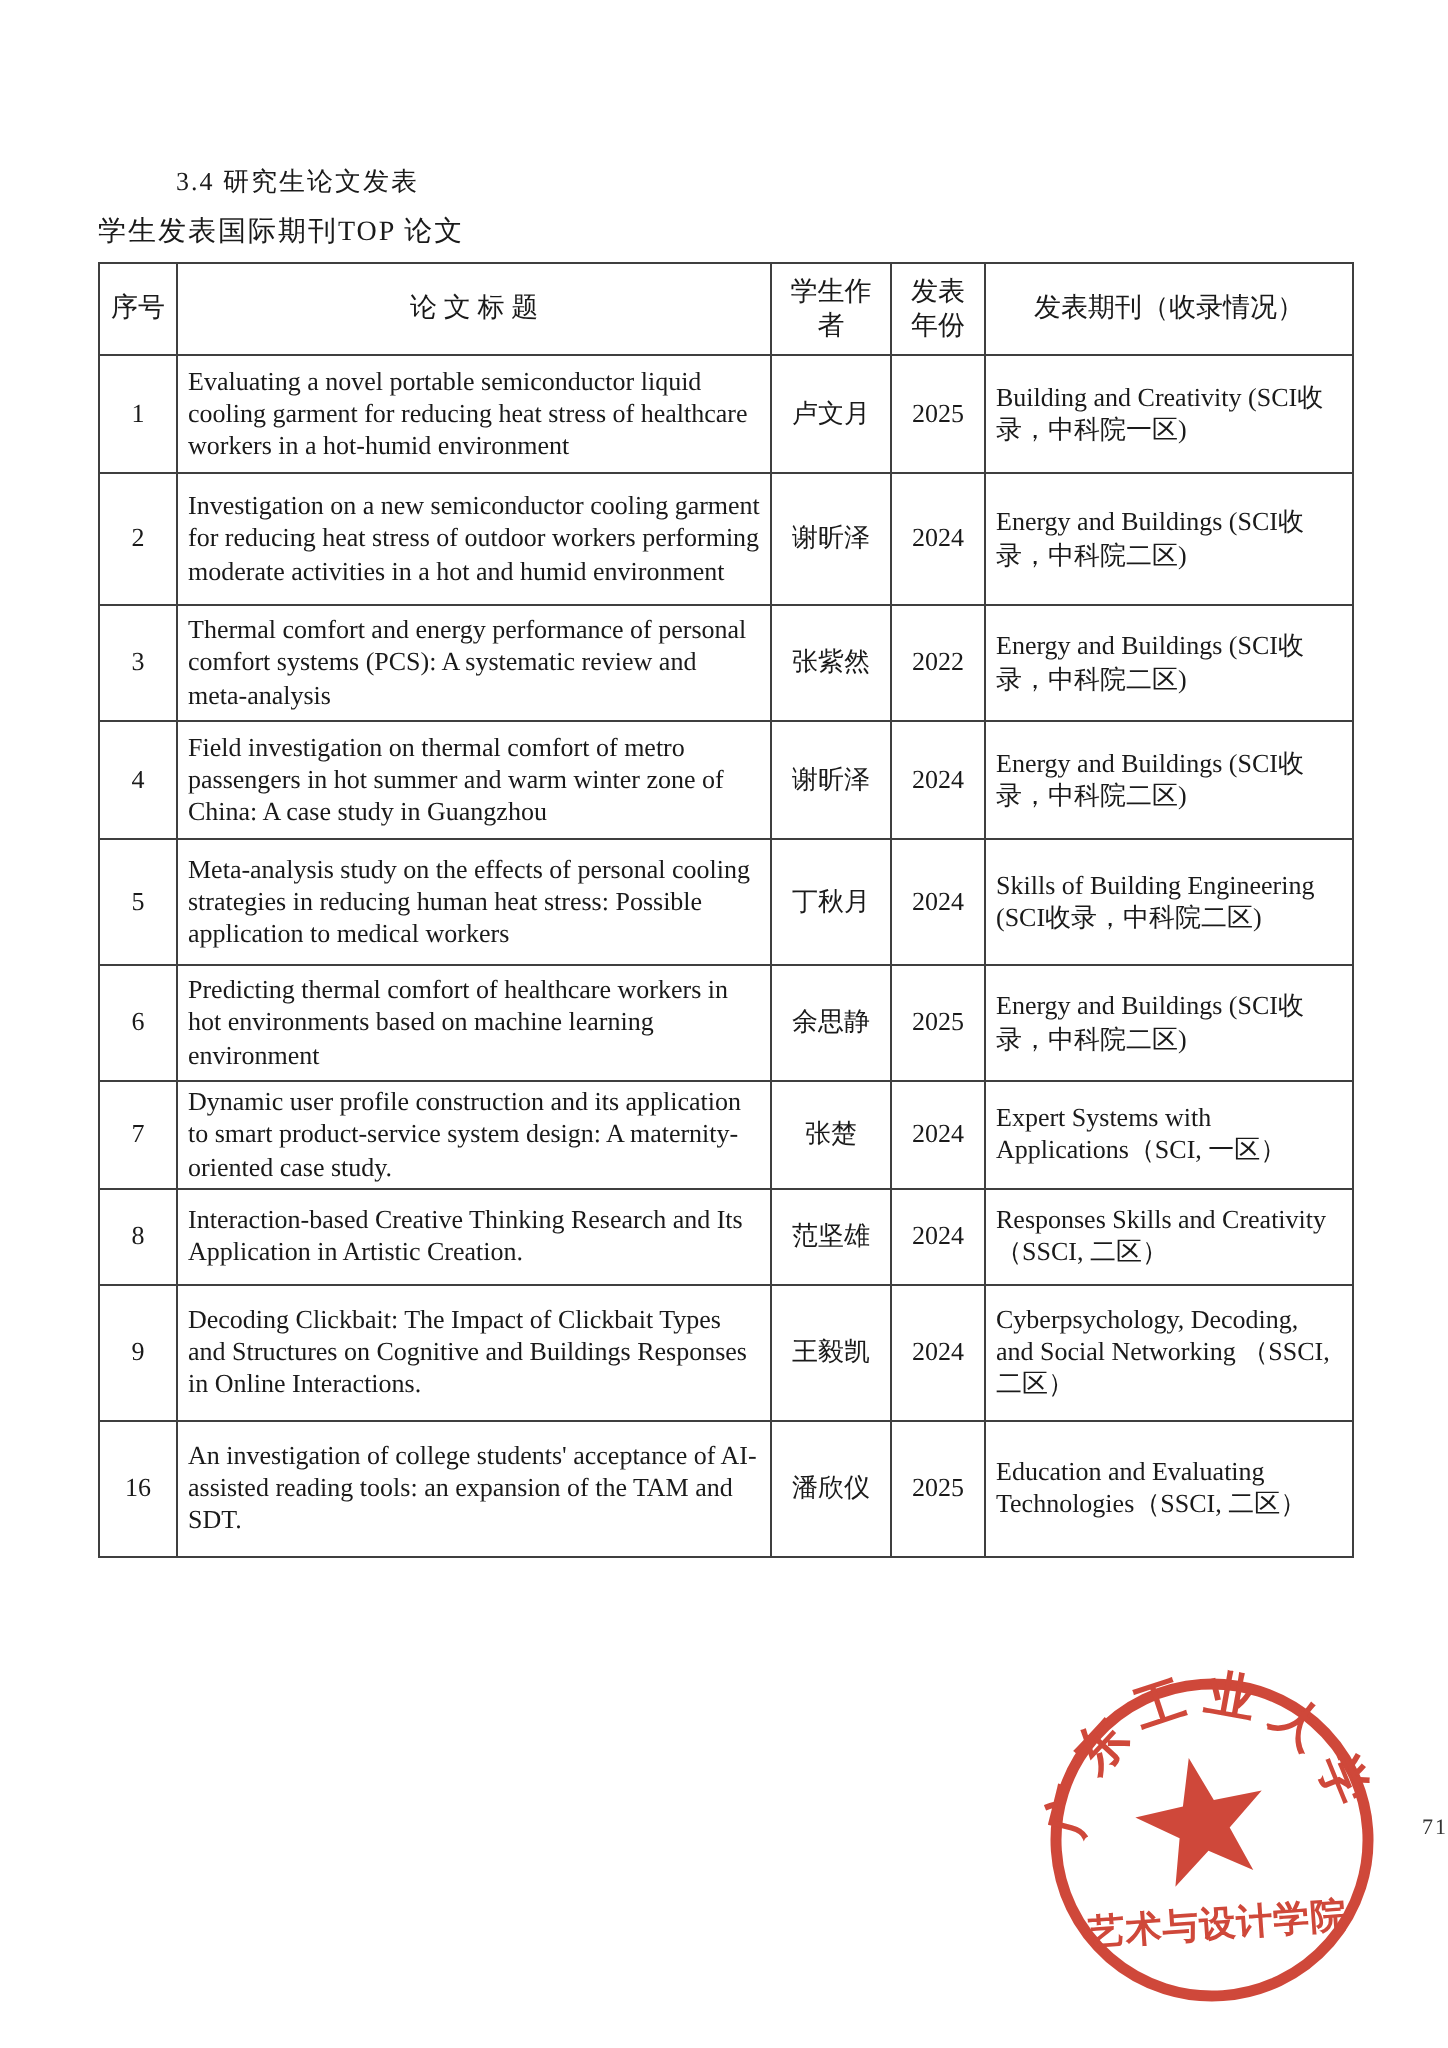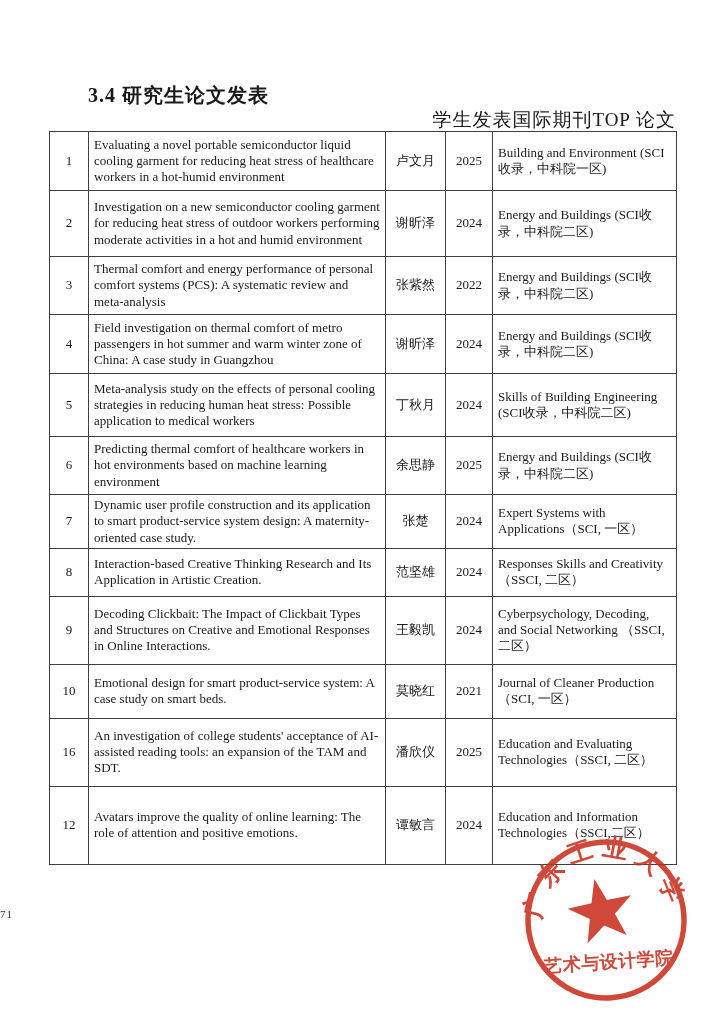--- a/index.html
+++ b/index.html
@@ -2,43 +2,43 @@
 <html><head>
 <meta charset="utf-8">
 <style>
   html,body{margin:0;padding:0;}
   body{
     width:724px;height:1024px;background:#ffffff;position:relative;
     font-family:"Liberation Serif", serif;color:#1a1a1a;overflow:hidden;
   }
   .section-heading{
     position:absolute;left:88px;top:82px;
-    font-size:20px;font-weight:bold;letter-spacing:1px;
+    font-size:13px;font-weight:normal;letter-spacing:1px;
   }
   .table-title{
     position:absolute;left:49px;top:107px;width:627px;
-    text-align:right;font-size:19px;letter-spacing:1px;
+    text-align:left;font-size:14px;letter-spacing:1px;
   }
   table.pub-table{
     position:absolute;left:49px;top:131px;width:627px;
     border-collapse:collapse;table-layout:fixed;
   }
   .pub-table td,.pub-table th{
     border:1px solid #3f3f3f;
     font-size:13px;line-height:1.25;
     vertical-align:middle;
     padding:2px 5px;
     font-weight:normal;
     overflow:hidden;
   }
   .pub-table th{text-align:center;font-size:13.5px;padding:2px 3px;}
   td.c-no, td.c-author, td.c-year{text-align:center;padding:2px 2px;}
   td.c-title, td.c-journal{text-align:left;}
   .page-number{
-    position:absolute;left:0;top:908px;width:724px;text-align:left;
+    position:absolute;left:0;top:908px;width:724px;text-align:right;
     font-size:11px;color:#333;letter-spacing:1px;
   }
   .stamp{
     position:absolute;left:506px;top:820px;width:200px;height:200px;
     transform:rotate(-4deg);
     opacity:0.88;
     pointer-events:none;
   }
 </style>
 </head>
@@ -49,26 +49,33 @@
 
 <table class="pub-table">
   <colgroup>
     <col style="width:39px">
       <col style="width:297px">
       <col style="width:60px">
       <col style="width:47px">
       <col style="width:184px">
   </colgroup>
   <tbody>
+      <tr style="height:46px">
+    <th>序号</th>
+    <th>论 文 标 题</th>
+    <th>学生作者</th>
+    <th>发表年份</th>
+    <th>发表期刊（收录情况）</th>
+  </tr>
   <tr style="height:59px">
     <td class="c-no">1</td>
     <td class="c-title">Evaluating a novel portable semiconductor liquid cooling garment for reducing heat stress of healthcare workers in a hot-humid environment</td>
     <td class="c-author">卢文月</td>
     <td class="c-year">2025</td>
-    <td class="c-journal">Building and Environment (SCI收录，中科院一区)</td>
+    <td class="c-journal">Building and Creativity (SCI收录，中科院一区)</td>
   </tr>
   <tr style="height:66px">
     <td class="c-no">2</td>
     <td class="c-title">Investigation on a new semiconductor cooling garment for reducing heat stress of outdoor workers performing moderate activities in a hot and humid environment</td>
     <td class="c-author">谢昕泽</td>
     <td class="c-year">2024</td>
     <td class="c-journal">Energy and Buildings (SCI收录，中科院二区)</td>
   </tr>
   <tr style="height:58px">
     <td class="c-no">3</td>
@@ -107,45 +114,31 @@
   </tr>
   <tr style="height:48px">
     <td class="c-no">8</td>
     <td class="c-title">Interaction-based Creative Thinking Research and Its Application in Artistic Creation.</td>
     <td class="c-author">范坚雄</td>
     <td class="c-year">2024</td>
     <td class="c-journal">Responses Skills and Creativity（SSCI, 二区）</td>
   </tr>
   <tr style="height:68px">
     <td class="c-no">9</td>
-    <td class="c-title">Decoding Clickbait: The Impact of Clickbait Types and Structures on Creative and Emotional Responses in Online Interactions.</td>
+    <td class="c-title">Decoding Clickbait: The Impact of Clickbait Types and Structures on Cognitive and Buildings Responses in Online Interactions.</td>
     <td class="c-author">王毅凯</td>
     <td class="c-year">2024</td>
     <td class="c-journal">Cyberpsychology, Decoding, and Social Networking （SSCI, 二区）</td>
-  </tr>
-  <tr style="height:54px">
-    <td class="c-no">10</td>
-    <td class="c-title">Emotional design for smart product-service system: A case study on smart beds.</td>
-    <td class="c-author">莫晓红</td>
-    <td class="c-year">2021</td>
-    <td class="c-journal">Journal of Cleaner Production（SCI, 一区）</td>
   </tr>
   <tr style="height:68px">
     <td class="c-no">16</td>
     <td class="c-title">An investigation of college students' acceptance of AI-assisted reading tools: an expansion of the TAM and SDT.</td>
     <td class="c-author">潘欣仪</td>
     <td class="c-year">2025</td>
     <td class="c-journal">Education and Evaluating Technologies（SSCI, 二区）</td>
-  </tr>
-  <tr style="height:78px">
-    <td class="c-no">12</td>
-    <td class="c-title">Avatars improve the quality of online learning: The role of attention and positive emotions.</td>
-    <td class="c-author">谭敏言</td>
-    <td class="c-year">2024</td>
-    <td class="c-journal">Education and Information Technologies（SSCI,二区）</td>
   </tr>
 </tbody>
   </table>
 
 <div class="page-number">71</div>
 
 <svg class="stamp" viewBox="0 0 200 200" xmlns="http://www.w3.org/2000/svg">
   <g>
     <circle cx="100" cy="100" r="78" fill="none" stroke="#c92f1f" stroke-width="5.5"></circle>
     <path id="arcPath" d="M 36 100 A 64 64 0 0 1 164 100" fill="none"></path>

